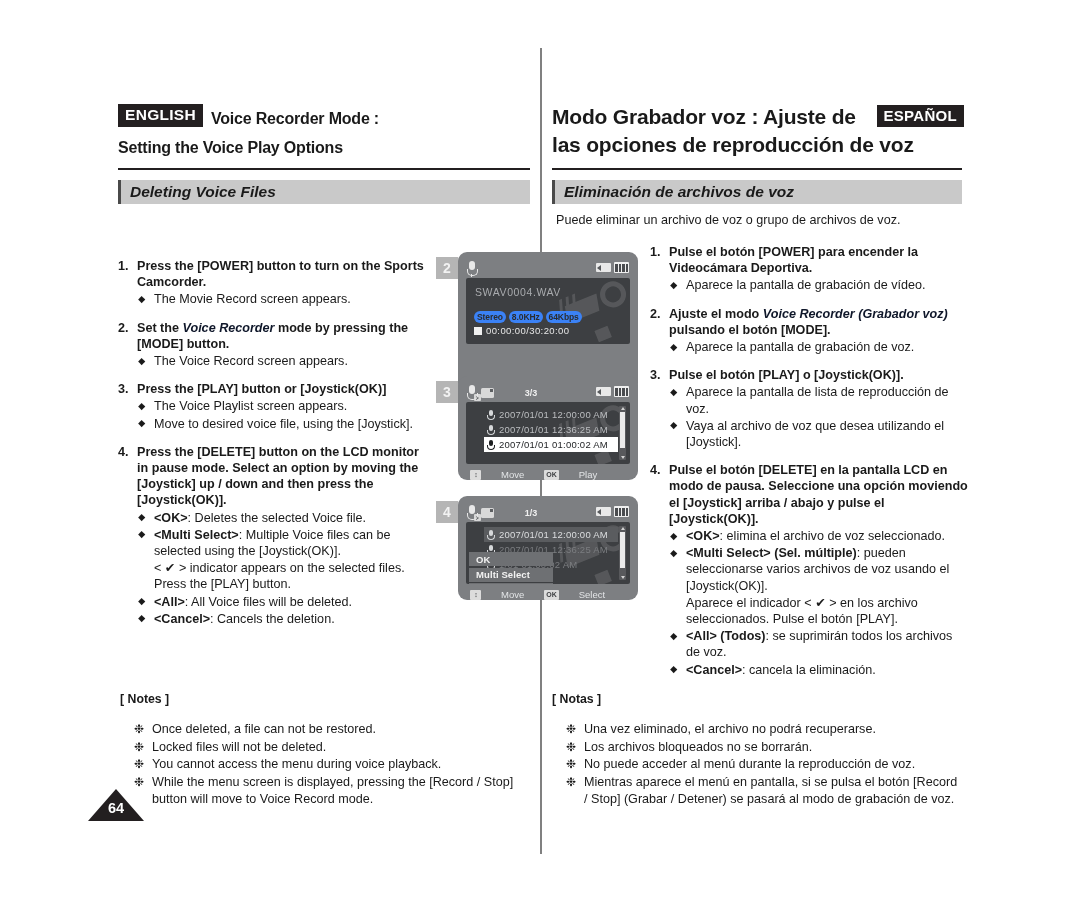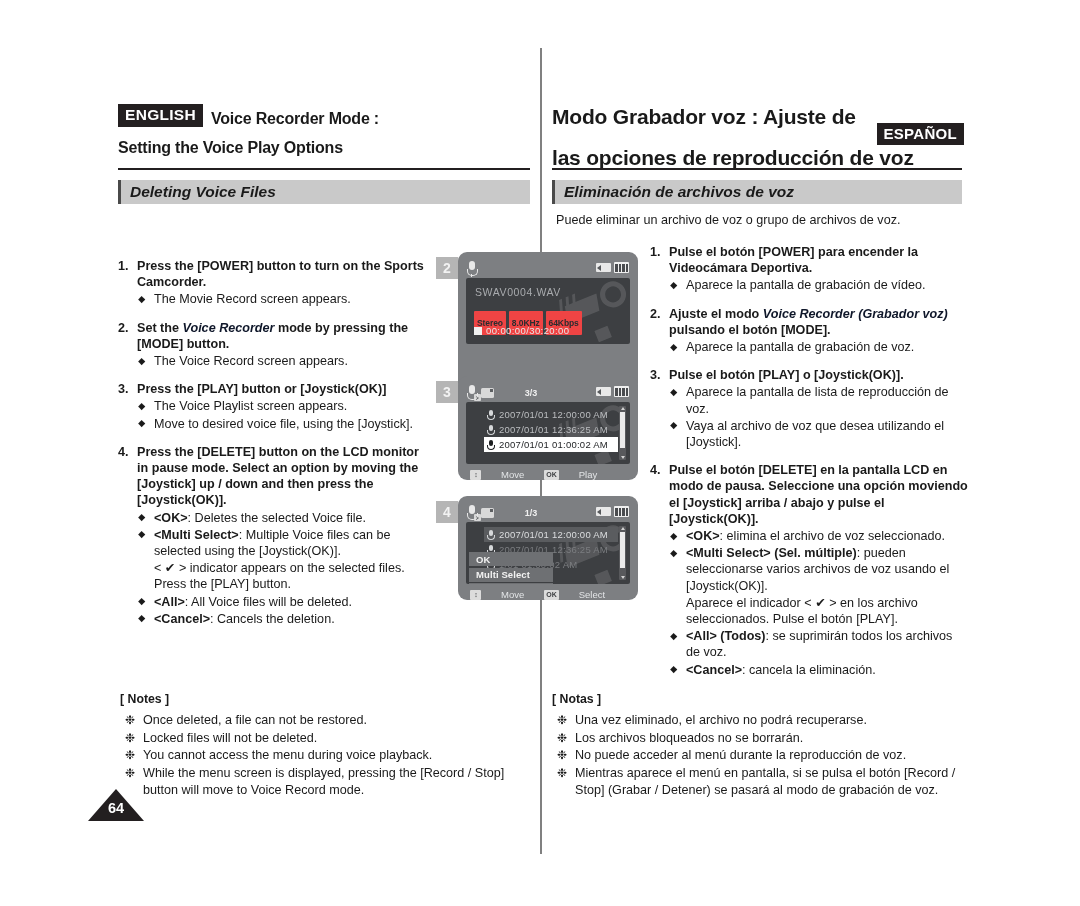--- a/index.html
+++ b/index.html
@@ -32,21 +32,21 @@
     padding:2px 7px 3px 7px;
     vertical-align:4px;
   }
   .hdr-title{
     font-size:16px; font-weight:bold; line-height:27px;
     letter-spacing:-0.2px;
   }
   .hdr-en .hdr-title{ display:inline; margin-left:8px; }
   .hdr-en .line2{ display:block; margin-left:0; margin-top:2px; }
   .hdr-es .hdr-title{ font-size:21px; line-height:26px; display:inline; }
-  .hdr-es .lang-tag{ float:right; font-size:15px; margin-top:19px;}
+  .hdr-es .lang-tag{ float:right; font-size:15px; margin-top:1px;}
   .hdr-es .line2{ display:block; margin-top:2px; clear:both; }
 
   .hdr-rule{
     position:absolute; height:2px; background:#231f20; top:168px;
   }
   .rule-en{ left:118px; width:412px; }
   .rule-es{ left:552px; width:410px; }
 
   
   .sect-bar{
@@ -84,21 +84,21 @@
   }
   .bullets li.nobul{ padding-left:17px; }
   .bullets li.nobul::before{ content:""; }
   .b{ font-weight:bold; }
 
   
   .notes{ position:absolute; font-size:12.6px; line-height:17.4px; }
   .notes-en{ left:120px; top:691px; width:420px; }
   .notes-es{ left:552px; top:691px; width:420px; }
   .notes-title{ font-weight:bold; margin-bottom:1px; font-size:12.3px; }
-  .notes ul{ margin:4px; padding:0; list-style:none; }
+  .notes ul{ margin:13px; padding:0; list-style:none; }
   .notes li{ position:relative; padding-left:19px; }
   .notes li::before{
     content:"\2749"; position:absolute; left:1px; top:0px; font-size:12px;
   }
 
   
   .page-badge{
     position:absolute; left:88px; top:789px; width:56px; height:32px;
   }
   .page-badge .tri{
@@ -201,22 +201,22 @@
   .wm .wm-foot{
     position:absolute; left:26px; bottom:2px; width:14px; height:12px; background:#ffffff;
   }
   .wm .wm-l{ position:absolute; background:#ffffff; width:3px; height:18px; top:2px; transform:skewX(-18deg); }
 
   .fname{
     position:absolute; left:9px; top:8px; color:#a9abae; font-size:10.5px; letter-spacing:.6px;
   }
   .tagrow{ position:absolute; left:8px; top:33px; display:flex; gap:3px; }
   .tagrow span{
-    background:#ef4444; color:#2a2c2f; font-size:8.5px; font-weight:bold;
-    padding:7px 3px; border-radius:1px; letter-spacing:-.1px;
+    background:#3b82f6; color:#2a2c2f; font-size:8.5px; font-weight:bold;
+    padding:1px 3px; border-radius:6px; letter-spacing:-.1px;
   }
   .timerow{
     position:absolute; left:8px; top:47px; display:flex; align-items:center; gap:4px;
     color:#e7e7e7; font-size:9.5px; letter-spacing:.4px;
   }
   .stopsq{ width:8px; height:8px; background:#f0f0f0; }
 
   .vlist{ position:absolute; left:18px; top:5px; right:12px; }
   .vrow{
     display:flex; align-items:center; gap:5px; height:15px;

